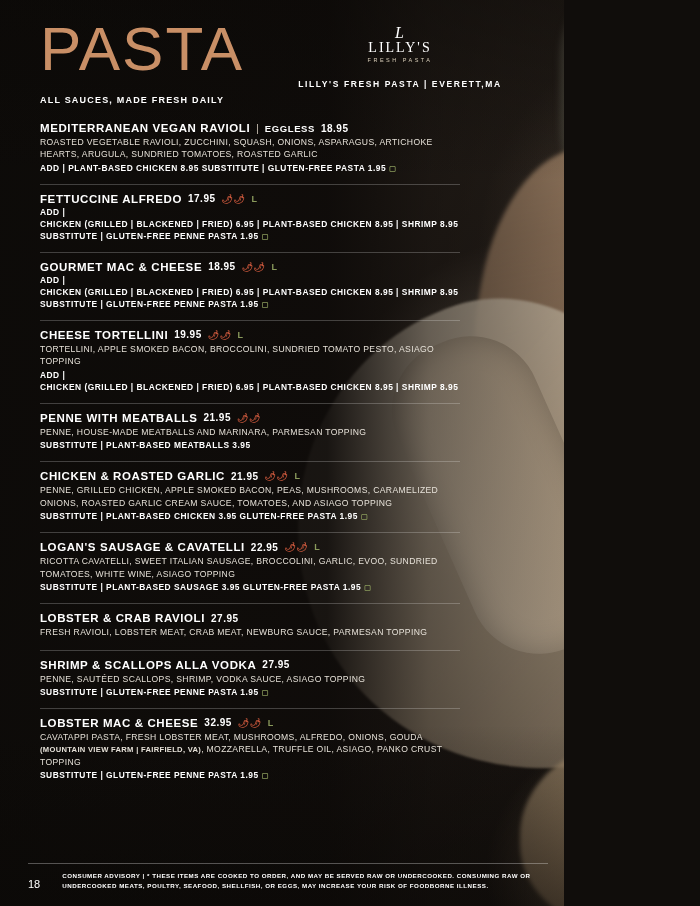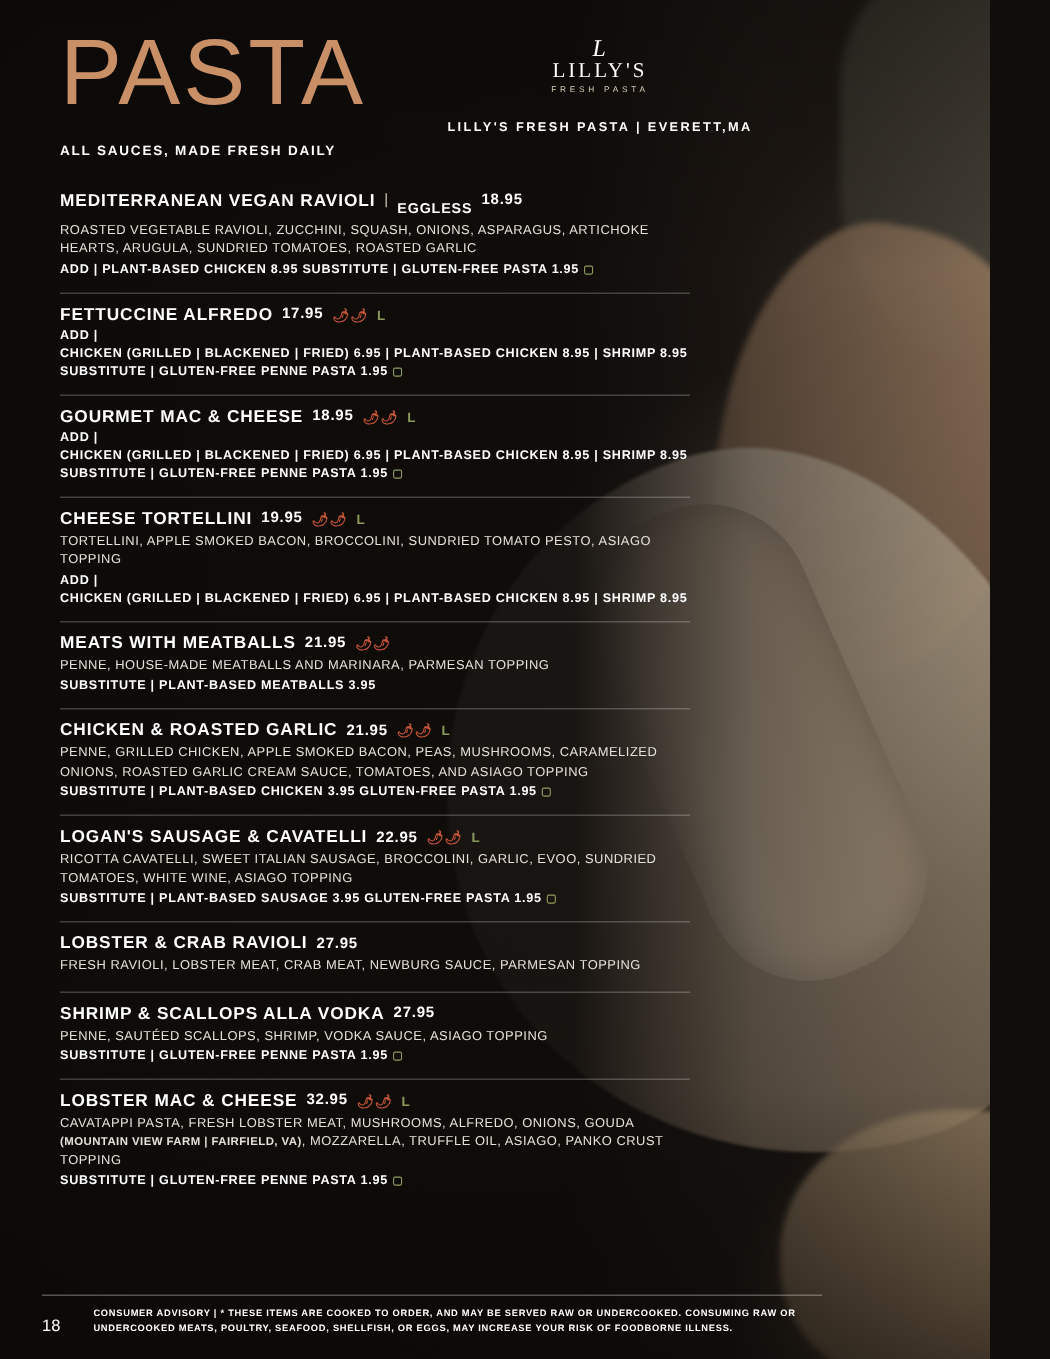--- a/index.html
+++ b/index.html
@@ -4,21 +4,21 @@
 <style>
   * { box-sizing: border-box; margin: 0; padding: 0; }
   html, body {
     width: 700px; height: 906px;
     background: #100d0b;
     font-family: "Liberation Sans", sans-serif;
     overflow: hidden;
   }
   #page {
     position: relative;
-    width: 660px; height: 906px;
+    width: 564px; height: 906px;
     overflow: hidden;
     background: #1a1512;
   }
   
   .bg {
     position: absolute; inset: 0;
     background:
       radial-gradient(ellipse 220px 200px at 640px 870px, rgba(214,182,140,0.55), rgba(214,182,140,0) 70%),
       radial-gradient(ellipse 300px 260px at 560px 420px, rgba(232,214,190,0.50), rgba(232,214,190,0) 72%),
       radial-gradient(ellipse 260px 300px at 660px 250px, rgba(120,105,90,0.55), rgba(120,105,90,0) 70%),
@@ -143,21 +143,21 @@
     margin-bottom: 2px;
   }
   .item-name {
     font-size: 11.5px; font-weight: bold; letter-spacing: 0.6px;
     color: #ffffff; white-space: nowrap;
   }
   .item-sep { font-size: 10px; color: #cfc6b8; }
   .item-price {
     font-size: 10px; font-weight: bold; letter-spacing: 0.5px; color: #ffffff;
   }
-  .eggless { font-size: 9.5px; font-weight: bold; letter-spacing: 0.6px; color: #ffffff; margin-top: 12px; }
+  .eggless { font-size: 9.5px; font-weight: bold; letter-spacing: 0.6px; color: #ffffff; }
   .badge {
     font-size: 9px; font-weight: bold; letter-spacing: 0.5px;
   }
   .badge.spicy { color: #c4553a; }
   .badge.local { color: #8a9a5b; }
   .desc {
     font-size: 8.6px; line-height: 1.45; letter-spacing: 0.35px;
     color: #e6e1d8; max-width: 420px;
   }
   .desc .sm { font-size: 7.6px; font-weight: bold; letter-spacing: 0.3px; }
@@ -261,21 +261,21 @@
             <span class="badge spicy">🌶🌶</span>
             <span class="badge local">L</span>
           </div>
           <div class="desc">TORTELLINI, APPLE SMOKED BACON, BROCCOLINI, SUNDRIED TOMATO PESTO, ASIAGO TOPPING</div>
           <div class="addline"><span class="opt">ADD |</span> </div>
           <div class="addline"><span class="opt">CHICKEN (GRILLED | BLACKENED | FRIED)  6.95  |  PLANT-BASED CHICKEN  8.95  |  SHRIMP  8.95</span></div>
         </div>
         <div class="rule"></div>
         <div class="item">
           <div class="item-head">
-            <span class="item-name">MEATS WITH MEATBALLS</span>
+            <span class="item-name">PENNE WITH MEATBALLS</span>
             <span class="item-price">21.95</span>
             <span class="badge spicy">🌶🌶</span>
           </div>
           <div class="desc">PENNE, HOUSE-MADE MEATBALLS AND MARINARA, PARMESAN TOPPING</div>
           <div class="addline"><span class="opt">SUBSTITUTE |</span> <span class="opt">PLANT-BASED MEATBALLS  3.95</span></div>
         </div>
         <div class="rule"></div>
         <div class="item">
           <div class="item-head">
             <span class="item-name">CHICKEN &amp; ROASTED GARLIC</span>

